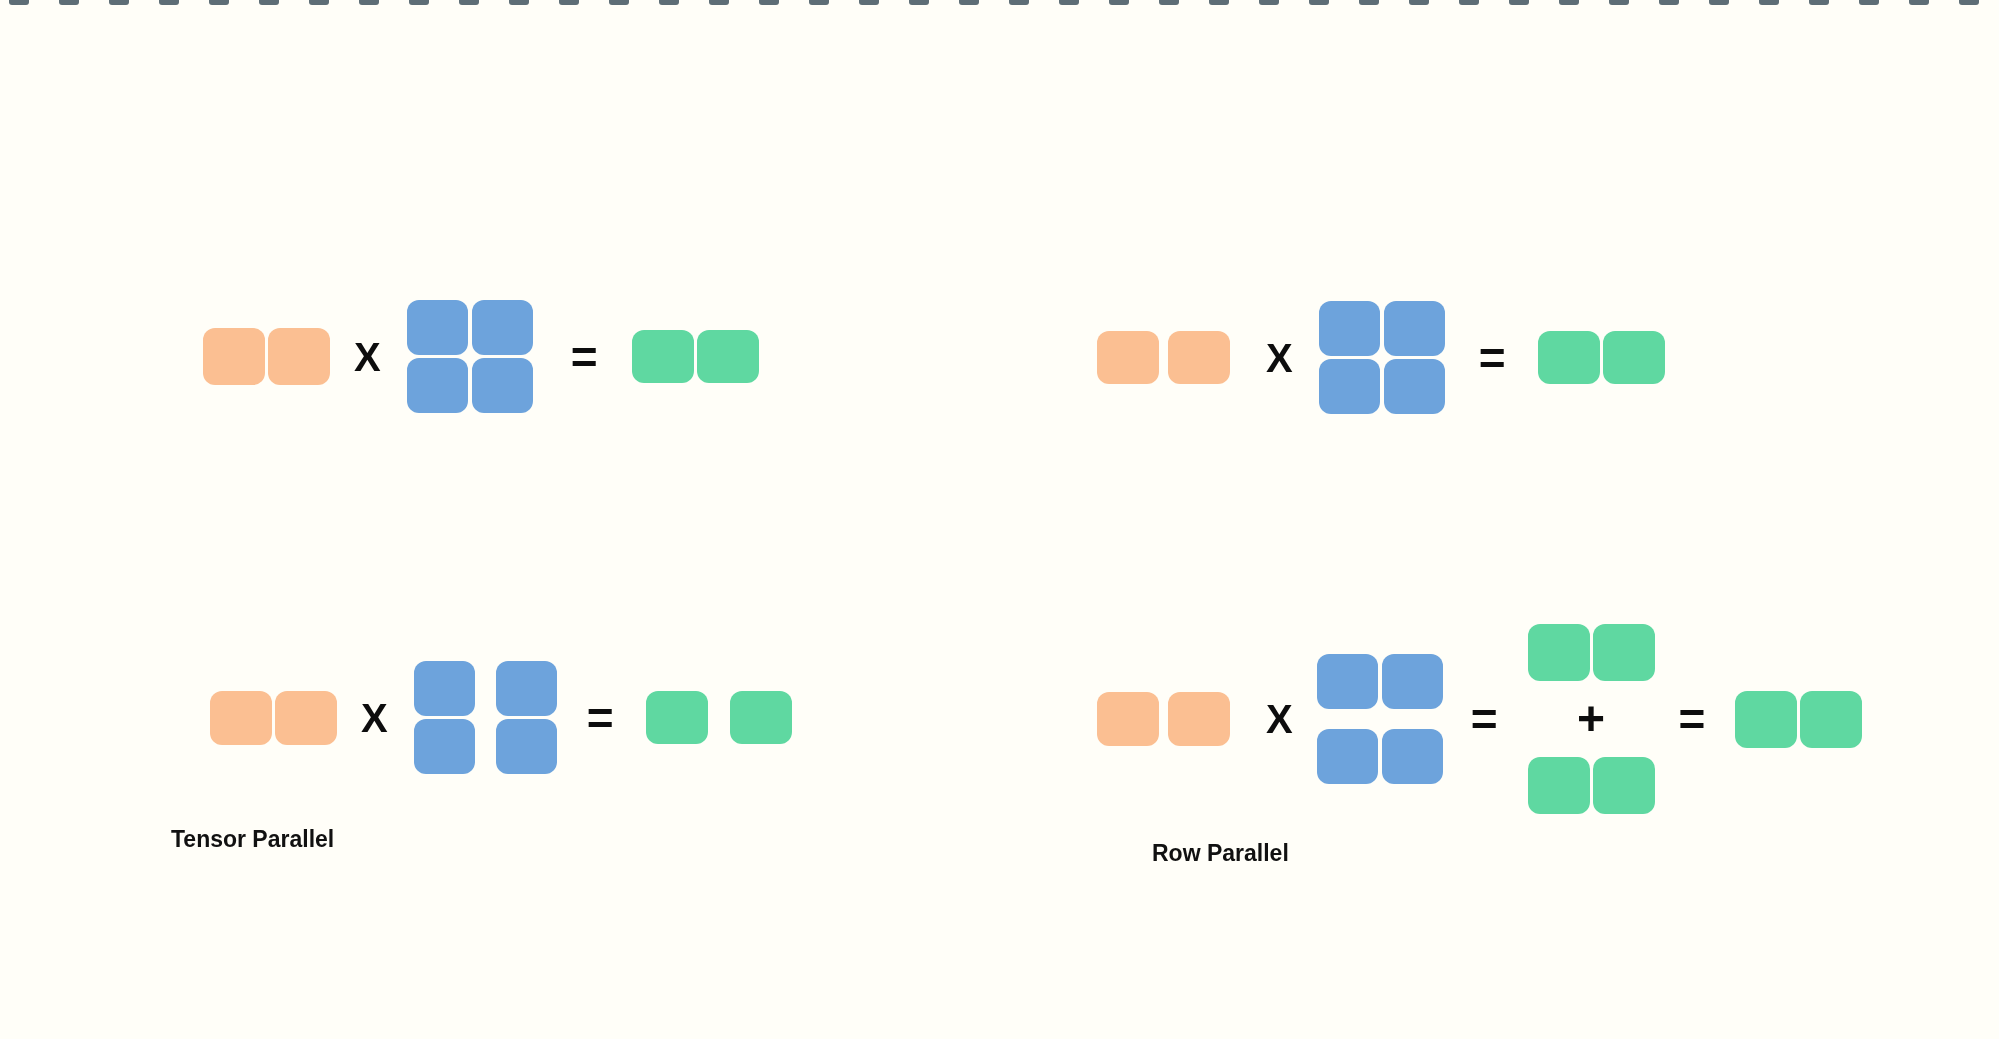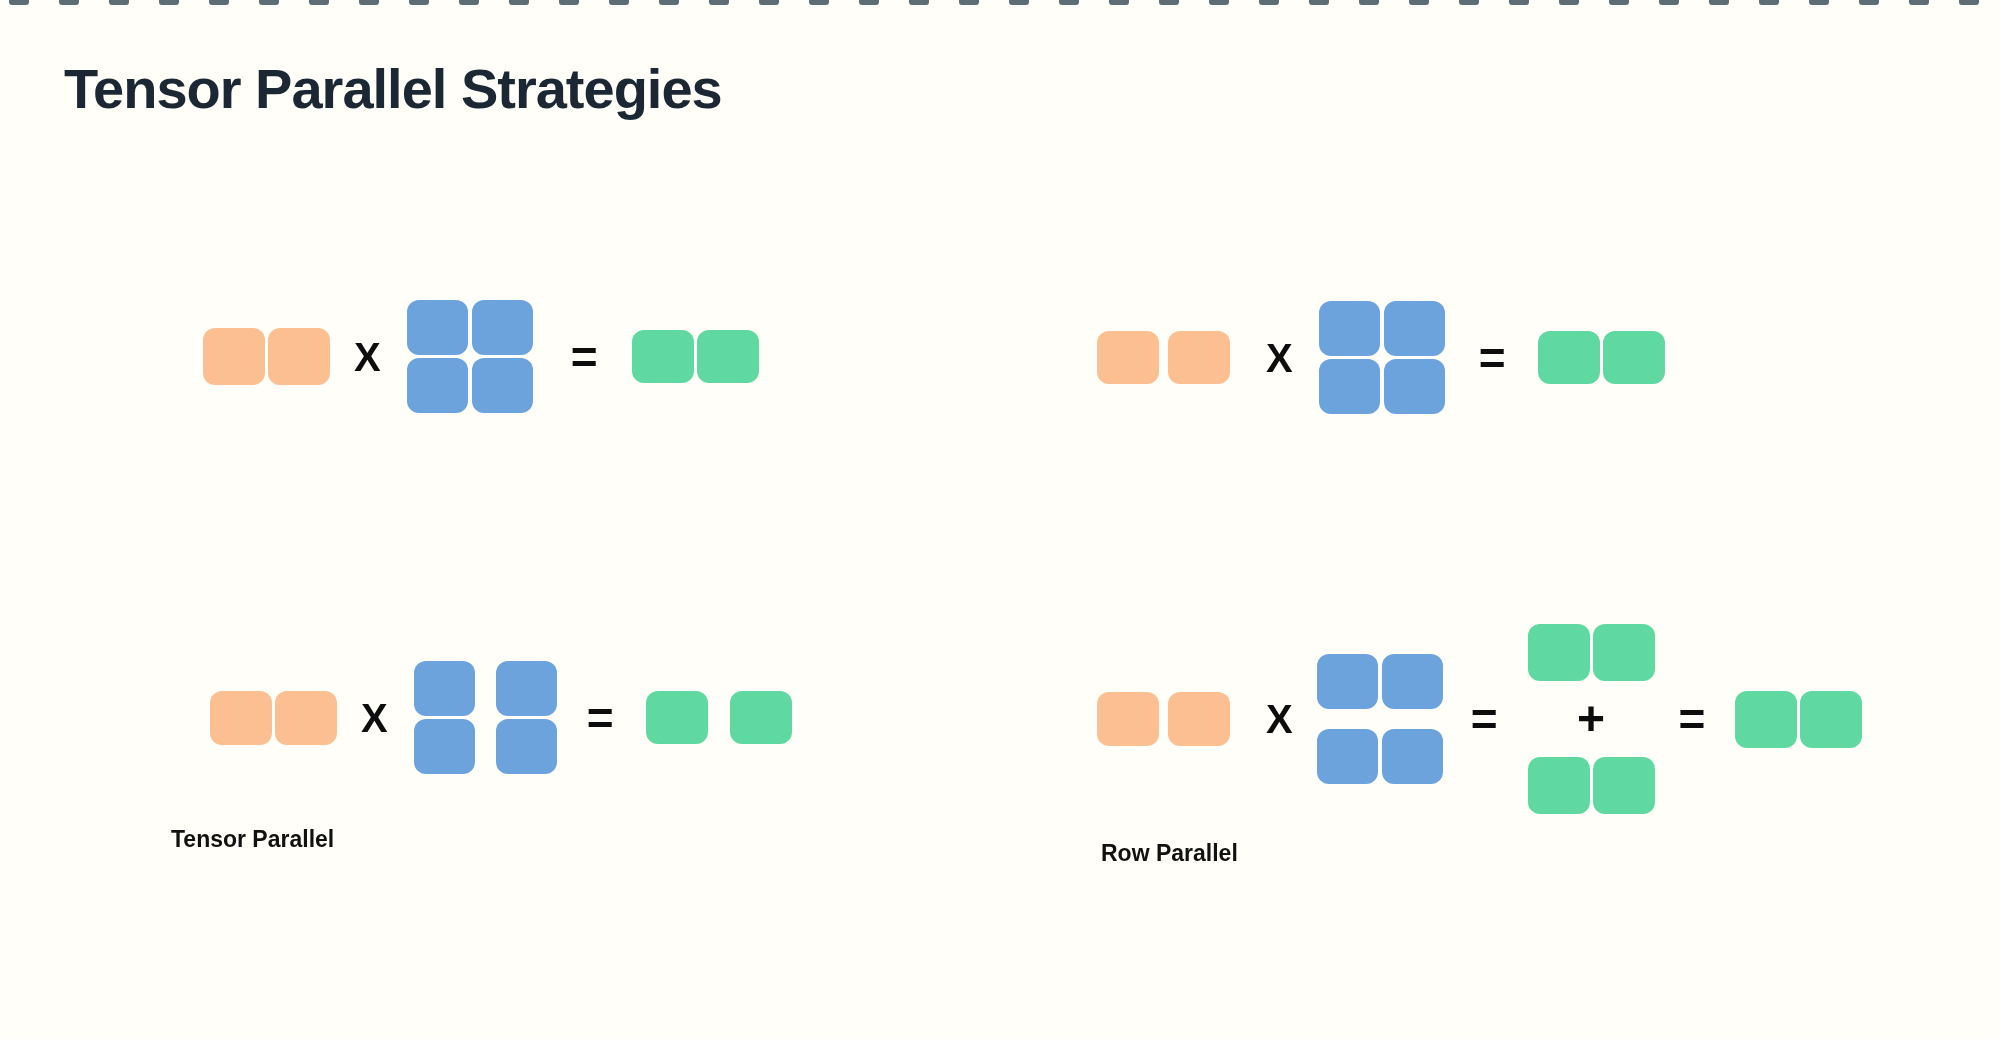--- a/index.html
+++ b/index.html
@@ -146,21 +146,20 @@
       <div class="top-dash" style="left: 1609px; width: 20px; background: rgb(65, 84, 95);"></div>
       <div class="top-dash" style="left: 1659px; width: 20px; background: rgb(65, 84, 95);"></div>
       <div class="top-dash" style="left: 1709px; width: 20px; background: rgb(65, 84, 95);"></div>
       <div class="top-dash" style="left: 1759px; width: 20px; background: rgb(65, 84, 95);"></div>
       <div class="top-dash" style="left: 1809px; width: 20px; background: rgb(65, 84, 95);"></div>
       <div class="top-dash" style="left: 1859px; width: 20px; background: rgb(65, 84, 95);"></div>
       <div class="top-dash" style="left: 1909px; width: 20px; background: rgb(65, 84, 95);"></div>
       <div class="top-dash" style="left: 1959px; width: 20px; background: rgb(65, 84, 95);"></div>
     </div>
 
-  <h1 class="title">Tensor Parallel Strategies</h1>
 
   <div class="grp" style="left:203px; top:298px; height:117px;">
     <div class="pair gap3">
       <div class="blk orange w62 h57"></div>
       <div class="blk orange w62 h57"></div>
     </div>
     <span class="op x" style="margin:0 26px 0 24px;">X</span>
     <div class="mat tight">
       <div class="blk blue"></div>
       <div class="blk blue"></div>
@@ -237,15 +236,15 @@
       </div>
     </div>
     <span class="op eq" style="margin:0 30px 0 24px;">=</span>
     <div class="pair gap3">
       <div class="blk green w62 h57"></div>
       <div class="blk green w62 h57"></div>
     </div>
   </div>
 
   <div class="lbl" style="left:171px; top:826px;">Tensor Parallel</div>
-  <div class="lbl" style="left:1101px; top:840px;">Row Parallel</div>
+  <div class="lbl" style="left:1152px; top:840px;">Row Parallel</div>
 
 </div>
 
 </body></html>

